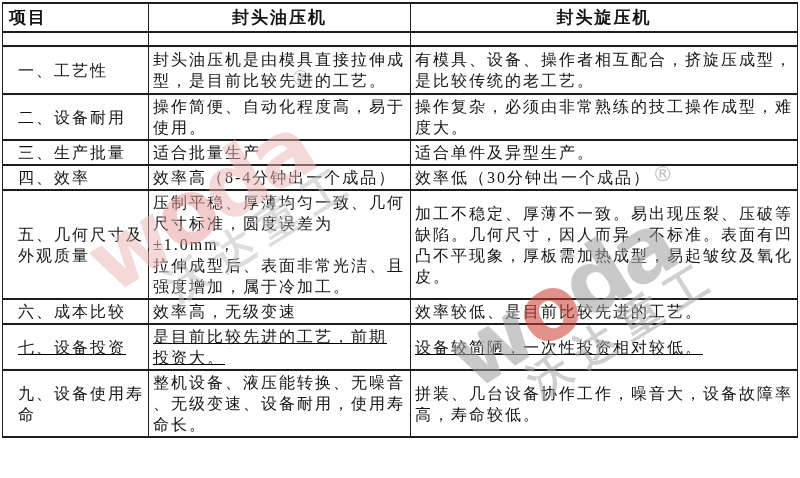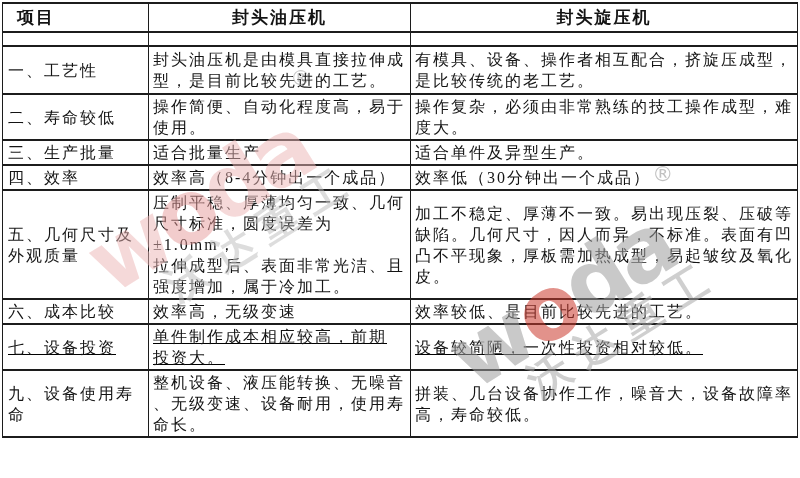--- a/index.html
+++ b/index.html
@@ -26,29 +26,29 @@
     color:#141414;
     overflow:hidden;
   }
   .cmp th{
     font-size:17px;
     font-weight:bold;
     text-align:center;
     letter-spacing:2px;
     padding:2px 4px;
   }
-  .cmp th.item-h{text-align:left;padding-left:14px;}
+  .cmp th.item-h{text-align:left;padding-left:6px;}
   .cmp td{
     font-size:16px;
     line-height:21px;
     letter-spacing:2px;
     white-space:pre-line;
     text-align:left;
   }
-  .cmp td.c1{padding-left:5px;}
+  .cmp td.c1{padding-left:15px;}
   col.w1{width:146px;}
   col.w2{width:262px;}
   col.w3{width:387px;}
   tr.hr{height:23px;}
   tr.sp{height:14px;}
   tr.r1{height:48px;}
   tr.r2{height:40px;}
   tr.r3{height:21px;}
   tr.r4{height:21px;}
   tr.r5{height:86px;}
@@ -121,21 +121,21 @@
       <td></td>
     </tr>
     <tr class="r1">
       <td class="c1">一、工艺性</td>
       <td>封头油压机是由模具直接拉伸成
 型，是目前比较先进的工艺。</td>
       <td>有模具、设备、操作者相互配合，挤旋压成型，
 是比较传统的老工艺。</td>
     </tr>
     <tr class="r2">
-      <td class="c1">二、寿命较低</td>
+      <td class="c1">二、设备耐用</td>
       <td>操作简便、自动化程度高，易于
 使用。</td>
       <td>操作复杂，必须由非常熟练的技工操作成型，难
 度大。</td>
     </tr>
     <tr class="r3">
       <td class="c1">三、生产批量</td>
       <td>适合批量生产</td>
       <td>适合单件及异型生产。</td>
     </tr>
@@ -156,21 +156,21 @@
 凸不平现象，厚板需加热成型，易起皱纹及氧化
 皮。</td>
     </tr>
     <tr class="r6">
       <td class="c1">六、成本比较</td>
       <td>效率高，无级变速</td>
       <td>效率较低、是目前比较先进的工艺。</td>
     </tr>
     <tr class="r7">
       <td class="c1">七、设备投资</td>
-      <td>单件制作成本相应较高，前期
+      <td>是目前比较先进的工艺，前期
 投资大。</td>
       <td>设备较简陋，一次性投资相对较低。</td>
     </tr>
     <tr class="r9">
       <td class="c1">九、设备使用寿
 命</td>
       <td>整机设备、液压能转换、无噪音
 、无级变速、设备耐用，使用寿
 命长。</td>
       <td>拼装、几台设备协作工作，噪音大，设备故障率

